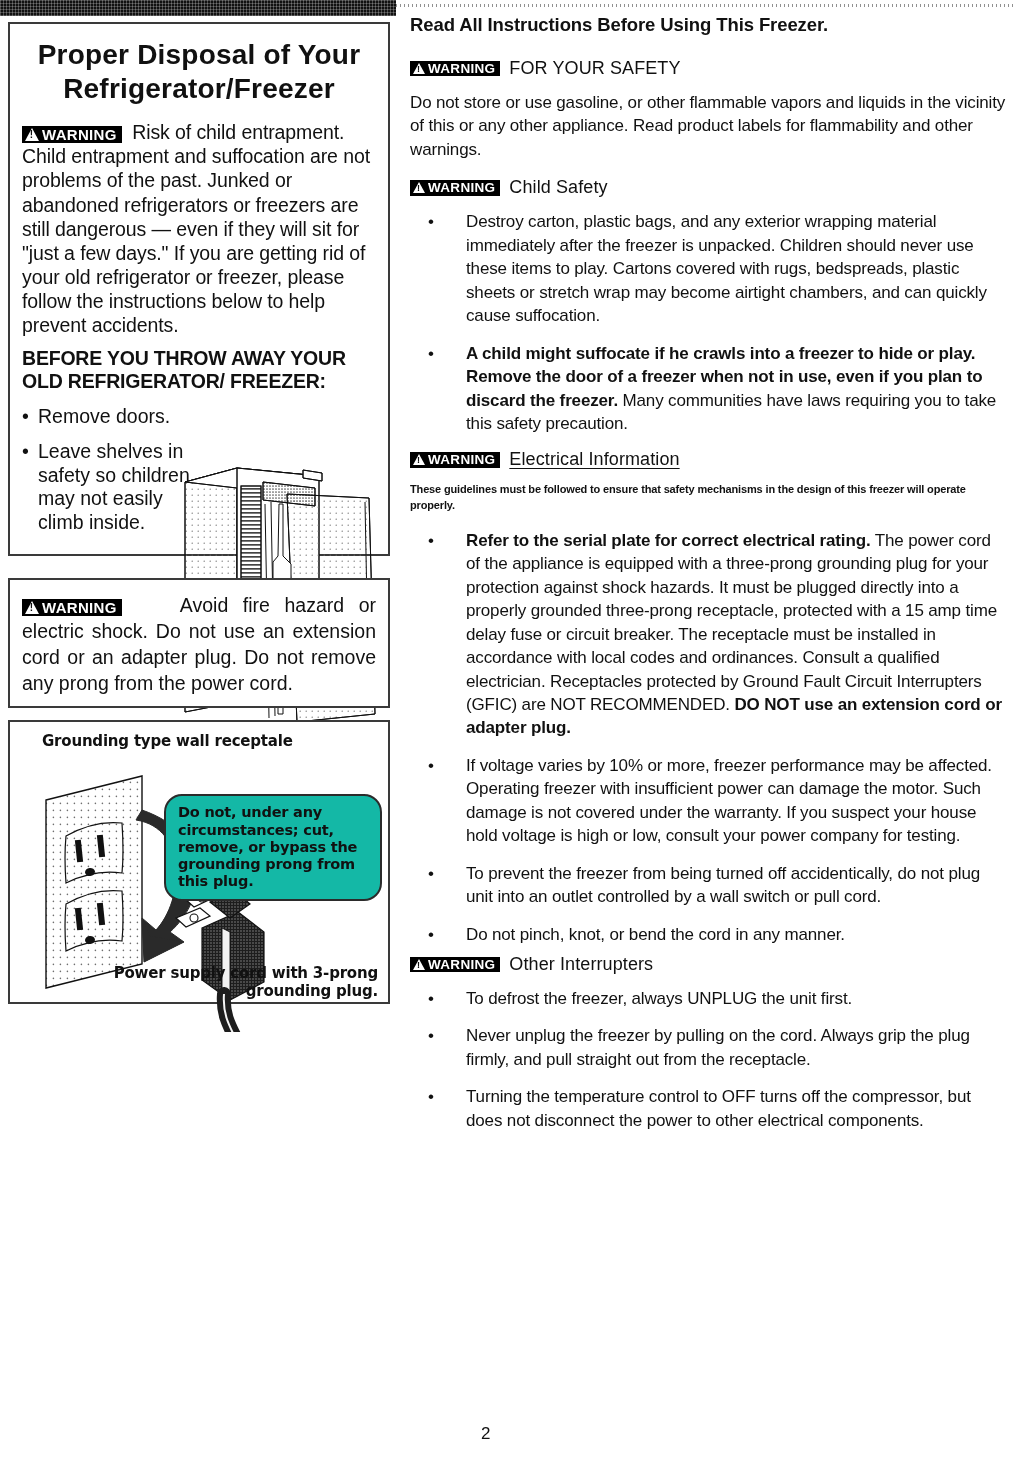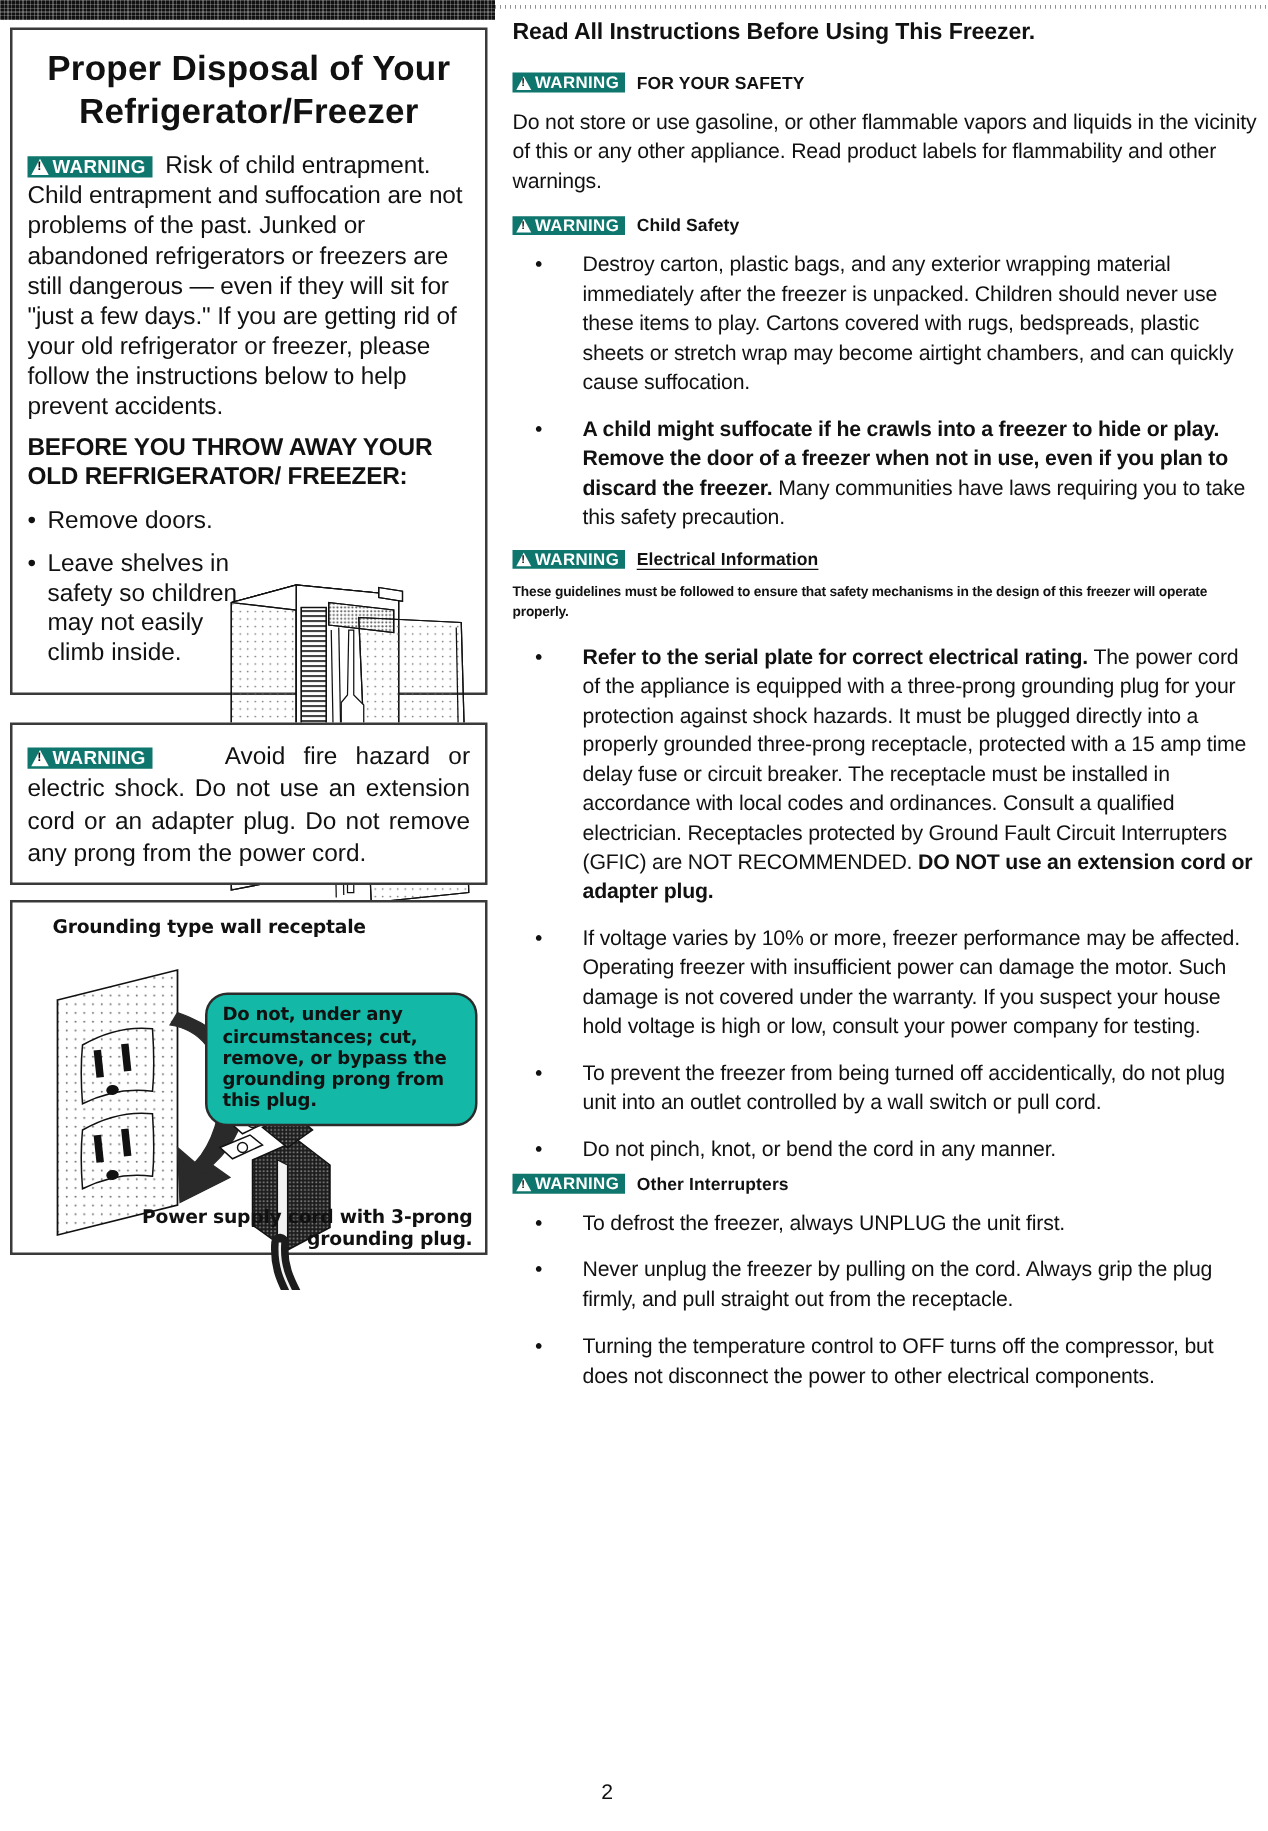--- a/index.html
+++ b/index.html
@@ -92,21 +92,21 @@
     line-height: 1.34;
     margin: 0;
     text-align: justify;
     text-align-last: left;
   }
 
   
   .warn {
     display: inline-flex;
     align-items: center;
-    background: #0f766e;
+    background: #000000;
     color: #fff;
     font-weight: bold;
     vertical-align: -2px;
     padding: 1px 5px 1px 3px;
     line-height: 1;
     white-space: nowrap;
   }
   .warn .tri {
     display: inline-block;
     width: 0; height: 0;
@@ -139,22 +139,22 @@
     margin: 0 0 22px 0;
     letter-spacing: -0.1px;
   }
   .r-head {
     display: flex;
     align-items: center;
     gap: 9px;
     margin: 0 0 12px 0;
   }
   .r-head .label {
-    font-size: 14px;
-    font-weight: bold;
+    font-size: 18px;
+    font-weight: normal;
     letter-spacing: .1px;
   }
   .r-head.underlined .label { text-decoration: underline; text-underline-offset: 3px; }
   .r-para {
     font-size: 17px;
     line-height: 1.38;
     margin: 0 0 16px 0;
     letter-spacing: -0.15px;
   }
   .r-para.bold { font-weight: bold; font-size: 11px; }

